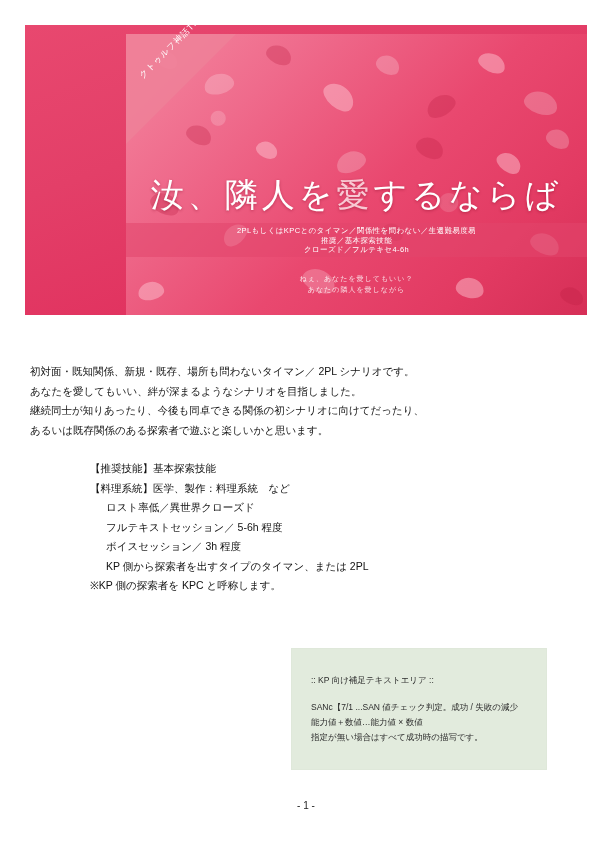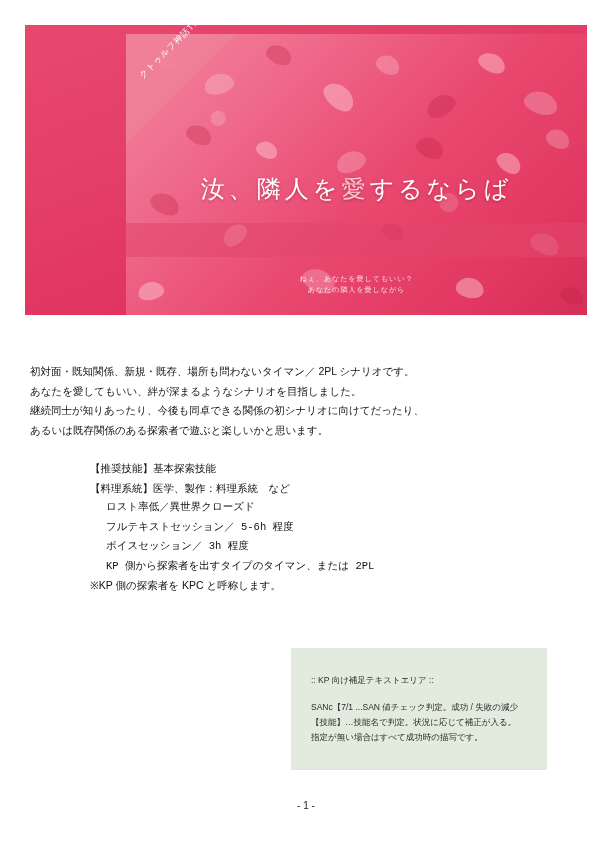--- a/index.html
+++ b/index.html
@@ -76,21 +76,21 @@
     letter-spacing: 1px;
     white-space: nowrap;
   }
   .cover-title {
     position: absolute;
     left: 101px;
     top: 148px;
     width: 461px;
     text-align: center;
     color: #ffffff;
-    font-size: 24px;
+    font-size: 33px;
     letter-spacing: 4px;
     font-family: "Liberation Serif", serif;
     text-shadow: 0 1px 3px rgba(130, 10, 40, 0.45);
   }
   .cover-title .accent {
     color: #f8c9d3;
   }
   .cover-band {
     position: absolute;
     left: 101px;
@@ -132,21 +132,21 @@
     line-height: 19.5px;
     color: #111111;
   }
   .para {
     padding-left: 30px;
   }
   .block {
     margin-top: 19px;
     padding-left: 52px;
   }
-  .indent1 { padding-left: 54px; font-family: Liberation Mono, monospace; }
+  .indent1 { padding-left: 54px; }
   .noindent { padding-left: 38px; }
 
   
   .note-box {
     position: absolute;
     left: 291px;
     top: 648px;
     width: 254px;
     height: 120px;
     background: #e2ebdd;
@@ -203,20 +203,25 @@
       <div class="petal dark" style="left:434px; top:254px; width:24px; height:16px;"></div>
       <div class="petal light" style="left:12px; top:248px; width:26px; height:18px; transform:rotate(-12deg);"></div>
     </div>
 
     <div class="cover-corner"></div>
     <div class="corner-text">クトゥルフ神話TRPG シナリオ</div>
 
     <div class="cover-title"><span>汝、隣人を</span><span class="accent">愛</span><span>するならば</span></div>
 
     <div class="cover-band"></div>
+    <div class="cover-sub">
+      <div>2PLもしくはKPCとのタイマン／関係性を問わない／生還難易度易</div>
+      <div>推奨／基本探索技能</div>
+      <div>クローズド／フルテキセ4-6h</div>
+    </div>
 
     <div class="cover-foot">
       <div>ねぇ、あなたを愛してもいい？</div>
       <div>あなたの隣人を愛しながら</div>
     </div>
   </div>
 
   <div class="body-text">
     <div class="para">
       <div>初対面・既知関係、新規・既存、場所も問わないタイマン／ 2PL シナリオです。</div>
@@ -234,20 +239,20 @@
       <div class="indent1">KP 側から探索者を出すタイプのタイマン、または 2PL</div>
       <div class="noindent">※KP 側の探索者を KPC と呼称します。</div>
     </div>
 
   </div>
 
   <div class="note-box">
     <div class="note-inner">
       <div class="note-title">:: KP 向け補足テキストエリア ::</div>
       <div>SANc【7/1 ...SAN 値チェック判定。成功 / 失敗の減少</div>
-      <div>【技能】…技能名で判定。状況に応じて補正が入る。</div>
+      <div>能力値＋数値…能力値 × 数値</div>
       <div>指定が無い場合はすべて成功時の描写です。</div>
     </div>
   </div>
 
   <div class="page-number">- 1 -</div>
 
 </div>
 
 </body></html>

